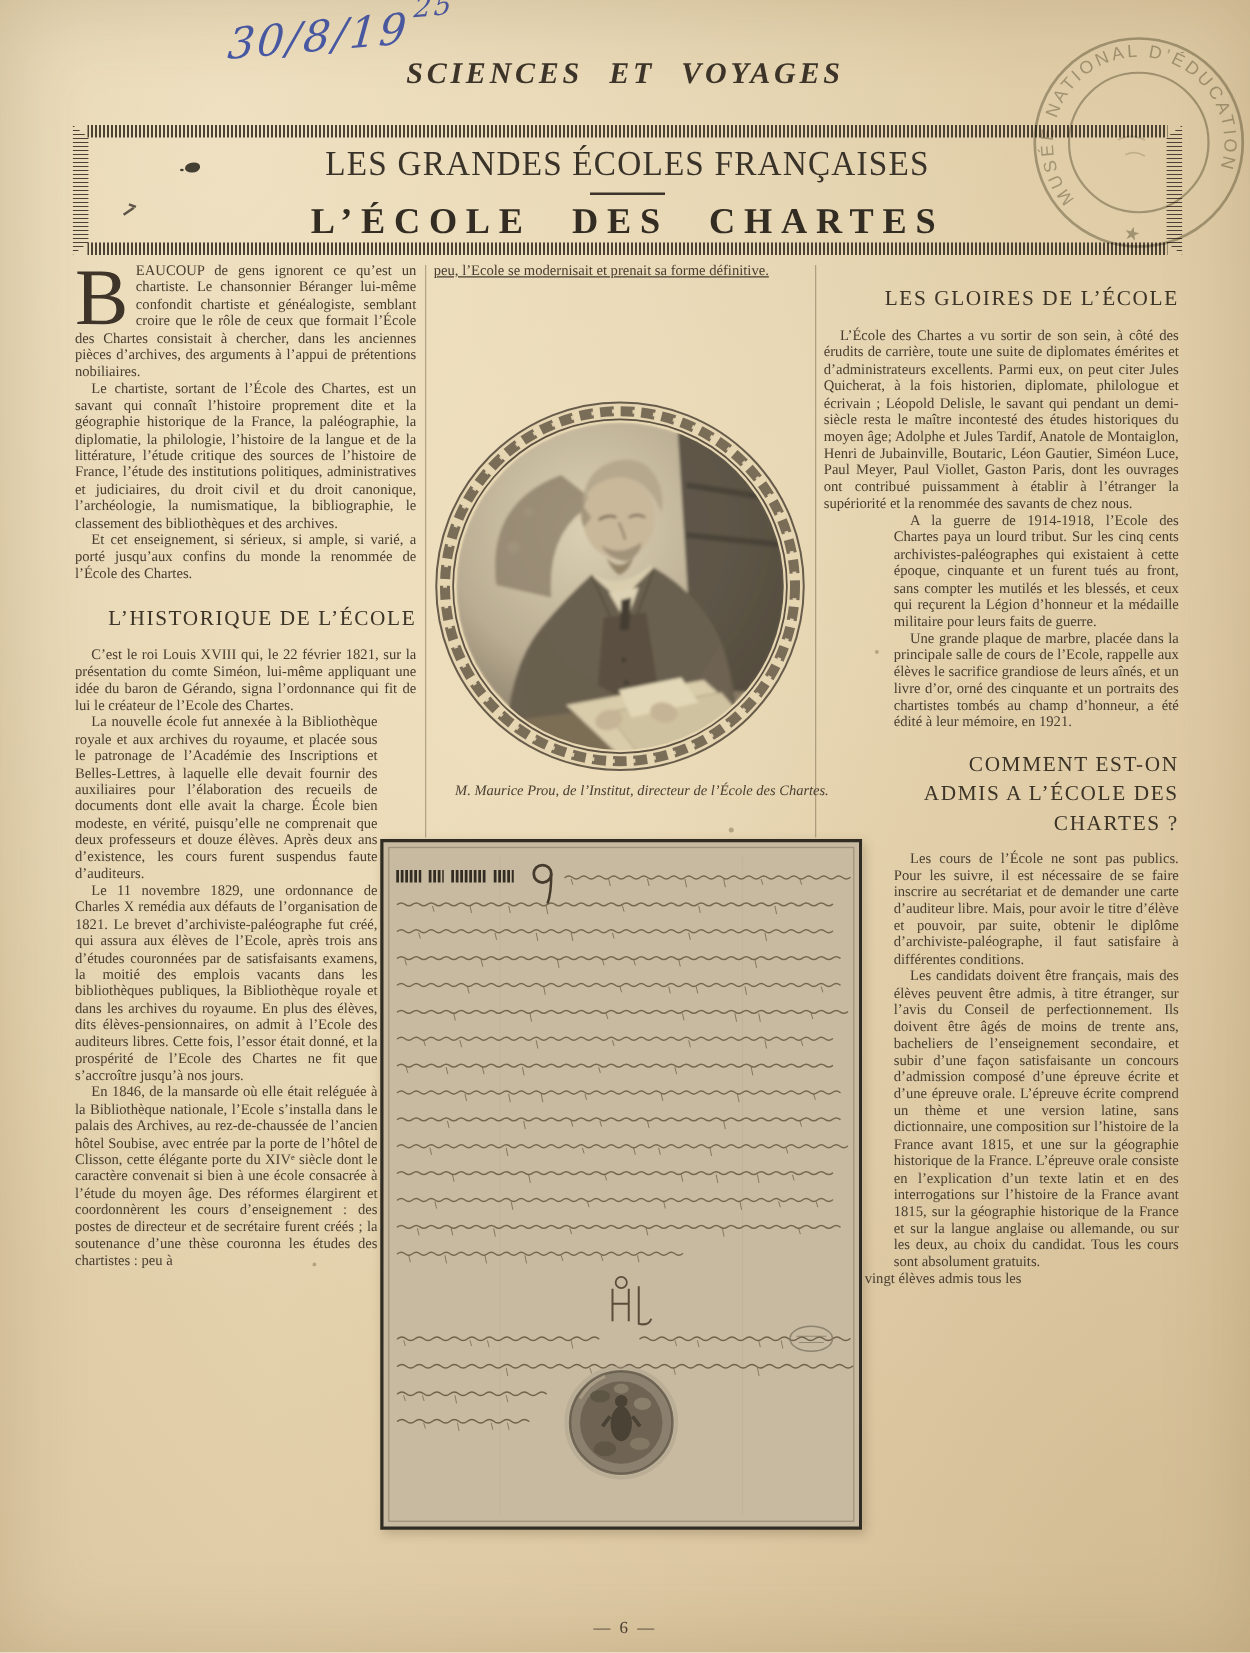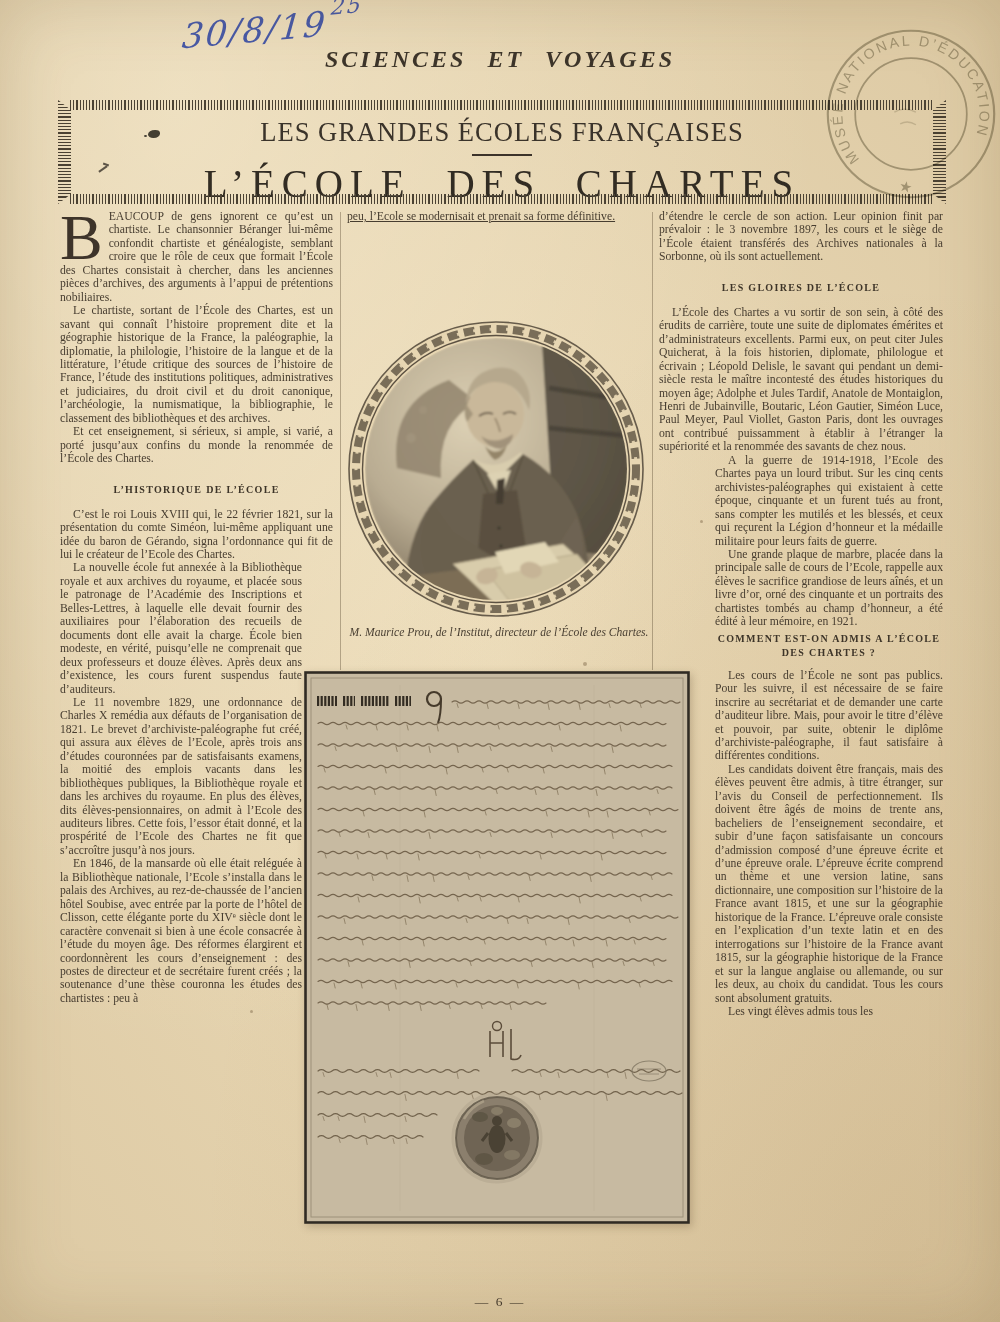--- a/index.html
+++ b/index.html
@@ -29,53 +29,53 @@
   .b-top,.b-bot{position:absolute;left:12px;right:12px;height:10px;
     background:repeating-linear-gradient(90deg,#4b4233 0 1.2px,rgba(0,0,0,0) 1.2px 3.2px);}
   .b-top{top:0;} .b-bot{bottom:0;}
   .b-left,.b-right{position:absolute;top:0;bottom:0;width:13px;
     background:repeating-linear-gradient(0deg,#4b4233 0 1.2px,rgba(0,0,0,0) 1.2px 3.2px);}
   .b-left{left:0;clip-path:polygon(0 0,100% 10px,100% calc(100% - 10px),0 100%);}
   .b-right{right:0;clip-path:polygon(0 10px,100% 0,100% 100%,0 calc(100% - 10px));}
   .banner-kicker{margin-top:16px;text-align:center;font-size:28px;color:#3a332a;
     letter-spacing:1px;transform:scaleX(.95);}
   .banner-divider{width:60px;height:0;border-top:2px solid #3c332a;margin:6px auto 5px;}
-  .banner-title{text-align:center;font-size:39px;font-weight:normal;color:#322c23;
+  .banner-title{text-align:center;font-size:29px;font-weight:bold;color:#322c23;
     letter-spacing:7px;word-spacing:18px;}
   .ink-blot{position:absolute;left:148px;top:130px;width:12px;height:8px;background:#2d2920;
     border-radius:60% 40% 55% 45%;opacity:.88;}
   .ink-blot::after{content:"";position:absolute;left:-4px;top:5px;width:3px;height:2px;
     background:#2d2920;border-radius:50%;}
   .pen-tick{position:absolute;left:98px;top:168px;width:10px;height:2px;background:#3a332a;
     transform:rotate(-35deg);opacity:.8;}
   .pen-tick::after{content:"";position:absolute;left:7px;top:-2px;width:6px;height:2px;
     background:#3a332a;transform:rotate(55deg);}
   
   .vrule{position:absolute;top:212px;width:1px;height:458px;background:rgba(85,68,46,.38);}
   .vrule1{left:340px;} .vrule2{left:652px;}
   
   .col{position:absolute;top:210px;font-size:11.7px;line-height:13.45px;
     text-align:justify;color:#473d30;}
   .col p{margin:0;text-indent:13px;}
   .col p.noindent{text-indent:0;}
   .col-left{left:60px;width:273px;}
   .col-mid{left:347px;width:298px;text-decoration:underline;}
   .col-right{left:659px;width:284px;}
-  .colhead{font-size:10px;font-weight:bold;text-align:center;letter-spacing:1.3px;
+  .colhead{font-size:17px;font-weight:normal;text-align:right;letter-spacing:1.3px;
     margin:17px 0 11px;color:#3d3428;line-height:1.4;}
-  .colhead.h2{margin:3px 0 9px;}
+  .colhead.h2{margin:15px 0 9px;}
   .dropcap{float:left;font-size:64px;line-height:49px;padding:3px 6px 0 0;color:#3e342a;}
   .spacer-r{float:right;width:31px;height:620px;margin-top:27px;}
   .spacer-l{float:left;width:56px;height:560px;margin-top:40px;}
   
   .portrait{position:absolute;left:345px;top:318px;width:302px;height:302px;}
   .charter{position:absolute;left:304px;top:671px;width:386px;height:553px;
     box-shadow:2px 3px 8px rgba(80,60,30,.25);}
   .caption{position:absolute;font-style:italic;font-size:11.6px;line-height:14.5px;
-    text-align:center;color:#493f32;}
+    text-align:right;color:#493f32;}
   .caption-portrait{left:335px;top:626px;width:328px;}
   .caption-charter{left:296px;top:1231px;width:408px;}
   .page-num{position:absolute;left:0;top:1294px;width:1000px;text-align:center;
     font-size:13.5px;letter-spacing:2px;color:#453b2f;}
   
   .stamp{position:absolute;left:818px;top:16px;width:186px;height:196px;opacity:.55;
     mix-blend-mode:multiply;}
   .speck{position:absolute;border-radius:50%;background:#6b5536;opacity:.4;}
 </style>
 </head>
@@ -123,21 +123,20 @@
     <p>La nouvelle école fut annexée à la Bibliothèque royale et aux archives du royaume, et placée sous le patronage de l’Académie des Inscriptions et Belles-Lettres, à laquelle elle devait fournir des auxiliaires pour l’élaboration des recueils de documents dont elle avait la charge. École bien modeste, en vérité, puisqu’elle ne comprenait que deux professeurs et douze élèves. Après deux ans d’existence, les cours furent suspendus faute d’auditeurs.</p>
     <p>Le 11 novembre 1829, une ordonnance de Charles X remédia aux défauts de l’organisation de 1821. Le brevet d’archiviste-paléographe fut créé, qui assura aux élèves de l’Ecole, après trois ans d’études couronnées par de satisfaisants examens, la moitié des emplois vacants dans les bibliothèques publiques, la Bibliothèque royale et dans les archives du royaume. En plus des élèves, dits élèves-pensionnaires, on admit à l’Ecole des auditeurs libres. Cette fois, l’essor était donné, et la prospérité de l’Ecole des Chartes ne fit que s’accroître jusqu’à nos jours.</p>
     <p>En 1846, de la mansarde où elle était reléguée à la Bibliothèque nationale, l’Ecole s’installa dans le palais des Archives, au rez-de-chaussée de l’ancien hôtel Soubise, avec entrée par la porte de l’hôtel de Clisson, cette élégante porte du XIVᵉ siècle dont le caractère convenait si bien à une école consacrée à l’étude du moyen âge. Des réformes élargirent et coordonnèrent les cours d’enseignement : des postes de directeur et de secrétaire furent créés ; la soutenance d’une thèse couronna les études des chartistes : peu à</p>
   </div>
 
   <div class="col col-mid">
     <p class="noindent">peu, l’Ecole se modernisait et prenait sa forme définitive.</p>
   </div>
 
   <div class="col col-right">
-    <p class="noindent">d’étendre le cercle de son action. Leur opinion finit par prévaloir : le 3 novembre 1897, les cours et le siège de l’École étaient transférés des Archives nationales à la Sorbonne, où ils sont actuellement.</p>
     <div class="colhead">LES GLOIRES DE L’ÉCOLE</div>
     <p>L’École des Chartes a vu sortir de son sein, à côté des érudits de carrière, toute une suite de diplomates émérites et d’administrateurs excellents. Parmi eux, on peut citer Jules Quicherat, à la fois historien, diplomate, philologue et écrivain ; Léopold Delisle, le savant qui pendant un demi-siècle resta le maître incontesté des études historiques du moyen âge; Adolphe et Jules Tardif, Anatole de Montaiglon, Henri de Jubainville, Boutaric, Léon Gautier, Siméon Luce, Paul Meyer, Paul Viollet, Gaston Paris, dont les ouvrages ont contribué puissamment à établir à l’étranger la supériorité et la renommée des savants de chez nous.</p>
     <div class="spacer-l"></div>
     <p>A la guerre de 1914-1918, l’Ecole des Chartes paya un lourd tribut. Sur les cinq cents archivistes-paléographes qui existaient à cette époque, cinquante et un furent tués au front, sans compter les mutilés et les blessés, et ceux qui reçurent la Légion d’honneur et la médaille militaire pour leurs faits de guerre.</p>
     <p>Une grande plaque de marbre, placée dans la principale salle de cours de l’Ecole, rappelle aux élèves le sacrifice grandiose de leurs aînés, et un livre d’or, orné des cinquante et un portraits des chartistes tombés au champ d’honneur, a été édité à leur mémoire, en 1921.</p>
     <div class="colhead h2">COMMENT EST-ON ADMIS A L’ÉCOLE DES CHARTES ?</div>
     <p>Les cours de l’École ne sont pas publics. Pour les suivre, il est nécessaire de se faire inscrire au secrétariat et de demander une carte d’auditeur libre. Mais, pour avoir le titre d’élève et pouvoir, par suite, obtenir le diplôme d’archiviste-paléographe, il faut satisfaire à différentes conditions.</p>
     <p>Les candidats doivent être français, mais des élèves peuvent être admis, à titre étranger, sur l’avis du Conseil de perfectionnement. Ils doivent être âgés de moins de trente ans, bacheliers de l’enseignement secondaire, et subir d’une façon satisfaisante un concours d’admission composé d’une épreuve écrite et d’une épreuve orale. L’épreuve écrite comprend un thème et une version latine, sans dictionnaire, une composition sur l’histoire de la France avant 1815, et une sur la géographie historique de la France. L’épreuve orale consiste en l’explication d’un texte latin et en des interrogations sur l’histoire de la France avant 1815, sur la géographie historique de la France et sur la langue anglaise ou allemande, ou sur les deux, au choix du candidat. Tous les cours sont absolument gratuits.</p>
     <p>Les vingt élèves admis tous les</p>
   </div>

